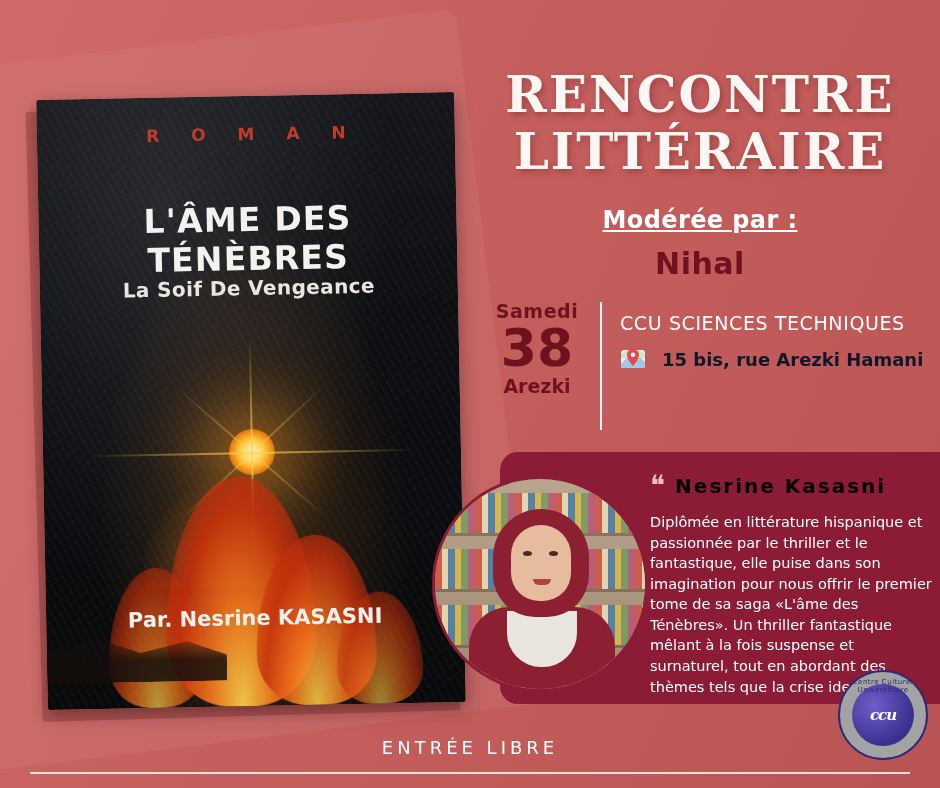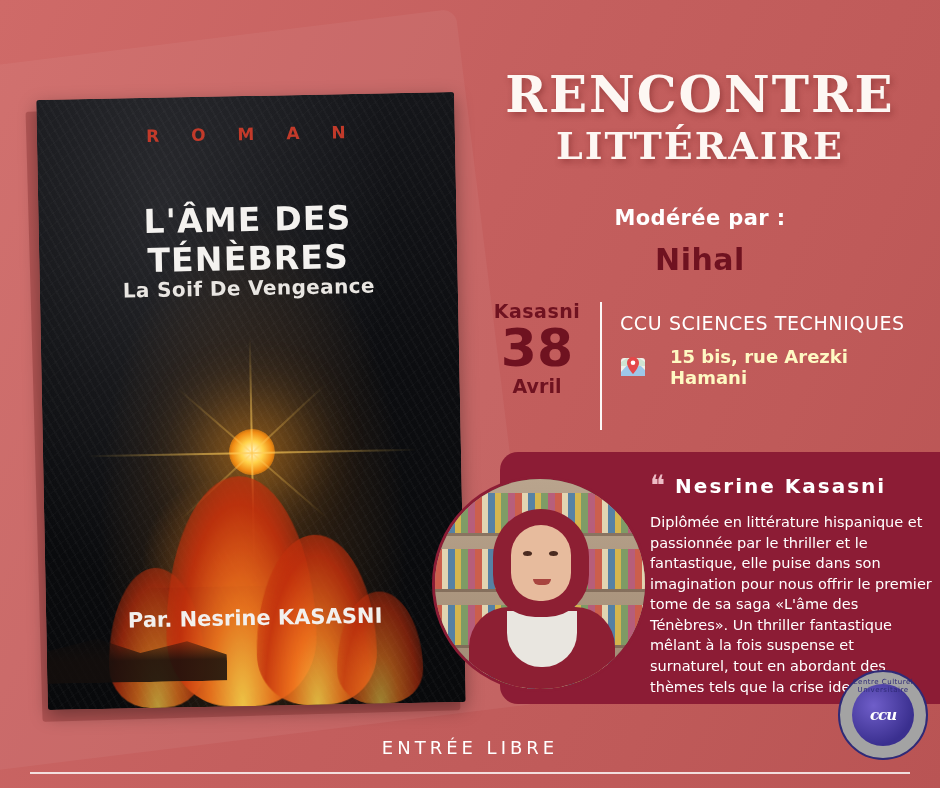--- a/index.html
+++ b/index.html
@@ -179,34 +179,35 @@
     top: 34px;
     width: 460px;
     text-align: center;
     font-family: "DejaVu Serif", serif;
     font-weight: 700;
     color: #fdf7f3;
     line-height: 0.98;
     text-shadow: 2px 3px 6px rgba(110, 30, 30, 0.45);
   }
   .headline .l1 { font-size: 50px; letter-spacing: 2px; display: block; margin-top: 36px; }
-  .headline .l2 { font-size: 38px; letter-spacing: 2px; display: block; margin-top: 8px; }
+  .headline .l2 { font-size: 50px; letter-spacing: 2px; display: block; margin-top: 8px; }
 
   .moderated {
     position: absolute;
     left: 470px;
     top: 206px;
     width: 460px;
     text-align: center;
   }
   .moderated .label {
-    font-size: 21px;
+    font-size: 24px;
     font-weight: 700;
     color: #ffffff;
     letter-spacing: 0.4px;
+    text-decoration: underline;
   }
   .moderated .name {
     margin-top: 12px;
     font-size: 30px;
     font-weight: 700;
     color: #6f1220;
     letter-spacing: 0.5px;
   }
 
   
@@ -247,24 +248,24 @@
   .info-place {
     margin-top: 10px;
     font-size: 19px;
     color: #ffffff;
     letter-spacing: 0.6px;
   }
   .info-addr {
     margin-top: 12px;
     display: flex;
     align-items: center;
-    gap: 24px;
+    gap: 16px;
     font-size: 18px;
     font-weight: 700;
-    color: #fef9c3;
+    color: #0f172a;
   }
   .pin-icon {
     width: 26px;
     height: 26px;
     flex: 0 0 26px;
     display: inline-block;
   }
 
   
   .bio-panel {
@@ -291,21 +292,21 @@
     font-family: "DejaVu Serif", serif;
     font-size: 28px;
     line-height: 1;
     color: #ffd9e0;
     opacity: 0.85;
   }
   .bio-name {
     font-size: 20px;
     font-weight: 600;
     letter-spacing: 2px;
-    color: #ffffff;
+    color: #000000;
   }
   .bio-text {
     margin-top: 12px;
     font-size: 14.5px;
     line-height: 1.42;
     color: #ffffff;
     text-align: left;
   }
 
   
@@ -492,23 +493,23 @@
     <span class="l1">RENCONTRE</span>
     <span class="l2">LITTÉRAIRE</span>
   </div>
 
   <div class="moderated">
     <div class="label">Modérée par  :</div>
     <div class="name">Nihal</div>
   </div>
 
   <div class="date-block">
-    <div class="dow">Kasasni</div>
+    <div class="dow">Samedi</div>
     <div class="day">38</div>
-    <div class="mon">Avril</div>
+    <div class="mon">Arezki</div>
   </div>
   <div class="v-divider"></div>
 
   <div class="info-block">
     <div class="info-place">CCU SCIENCES TECHNIQUES</div>
     <div class="info-addr">
       <span class="pin-icon">
         <svg viewBox="0 0 26 26" width="26" height="26" aria-hidden="true">
           <rect x="1" y="4" width="24" height="18" rx="3" fill="#f2f0ea"></rect>
           <path d="M1 18 L9 9 L15 15 L20 11 L25 16 L25 22 L1 22 Z" fill="#9ec7e8"></path>

